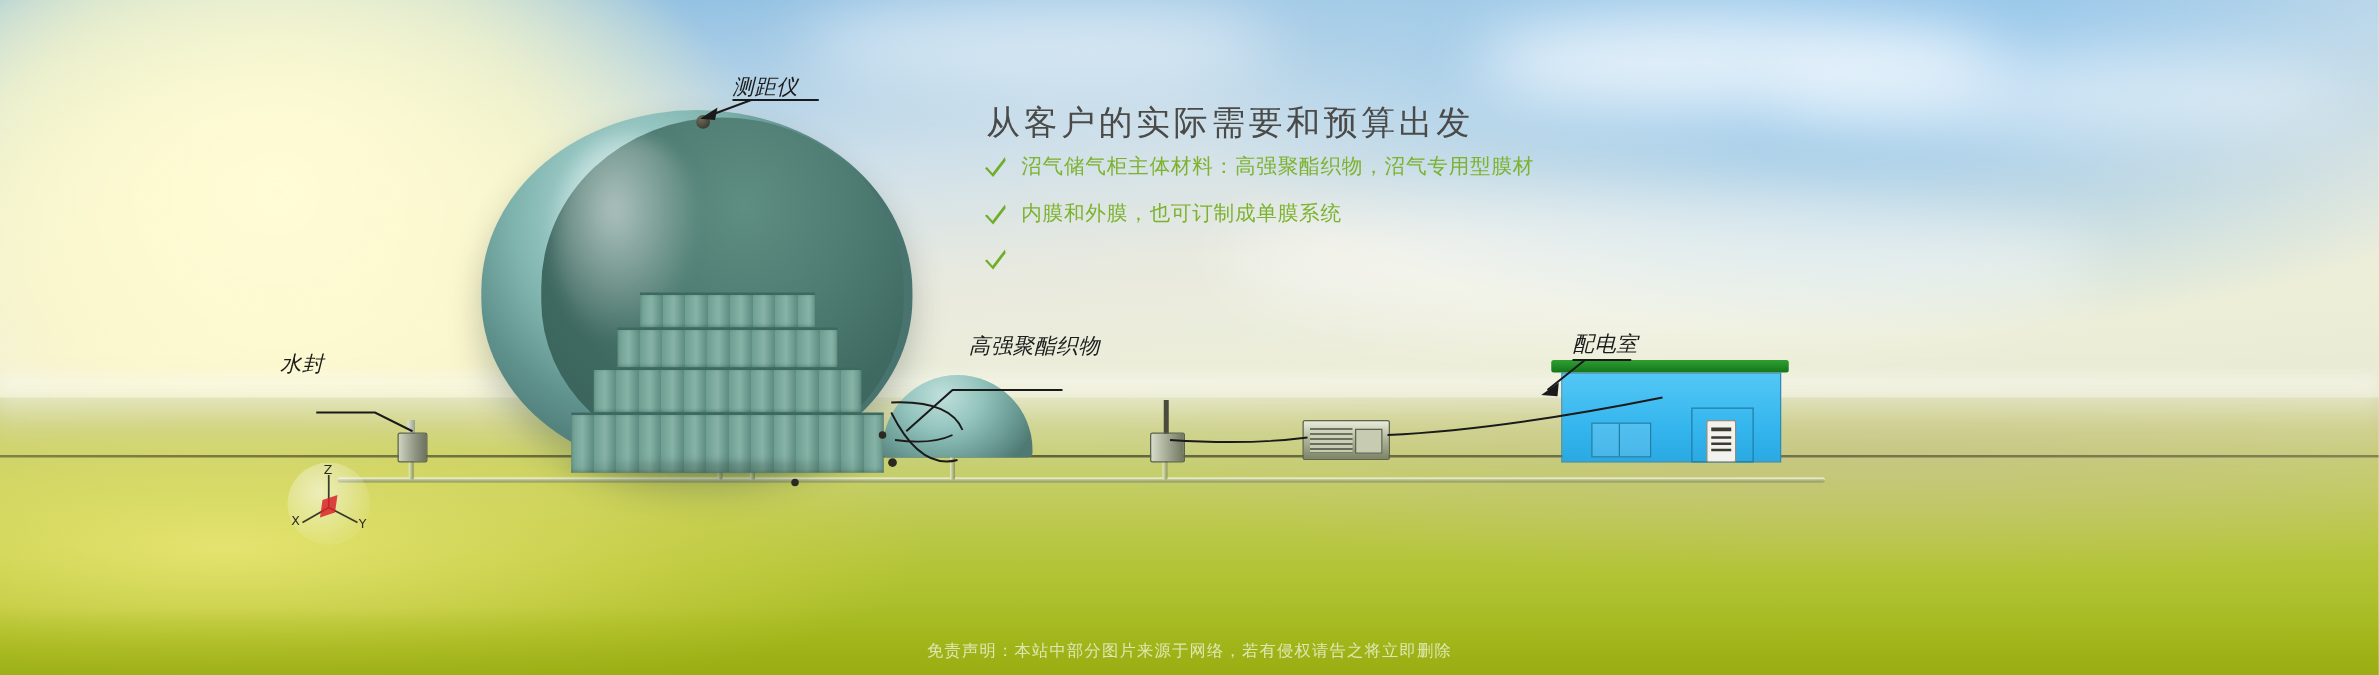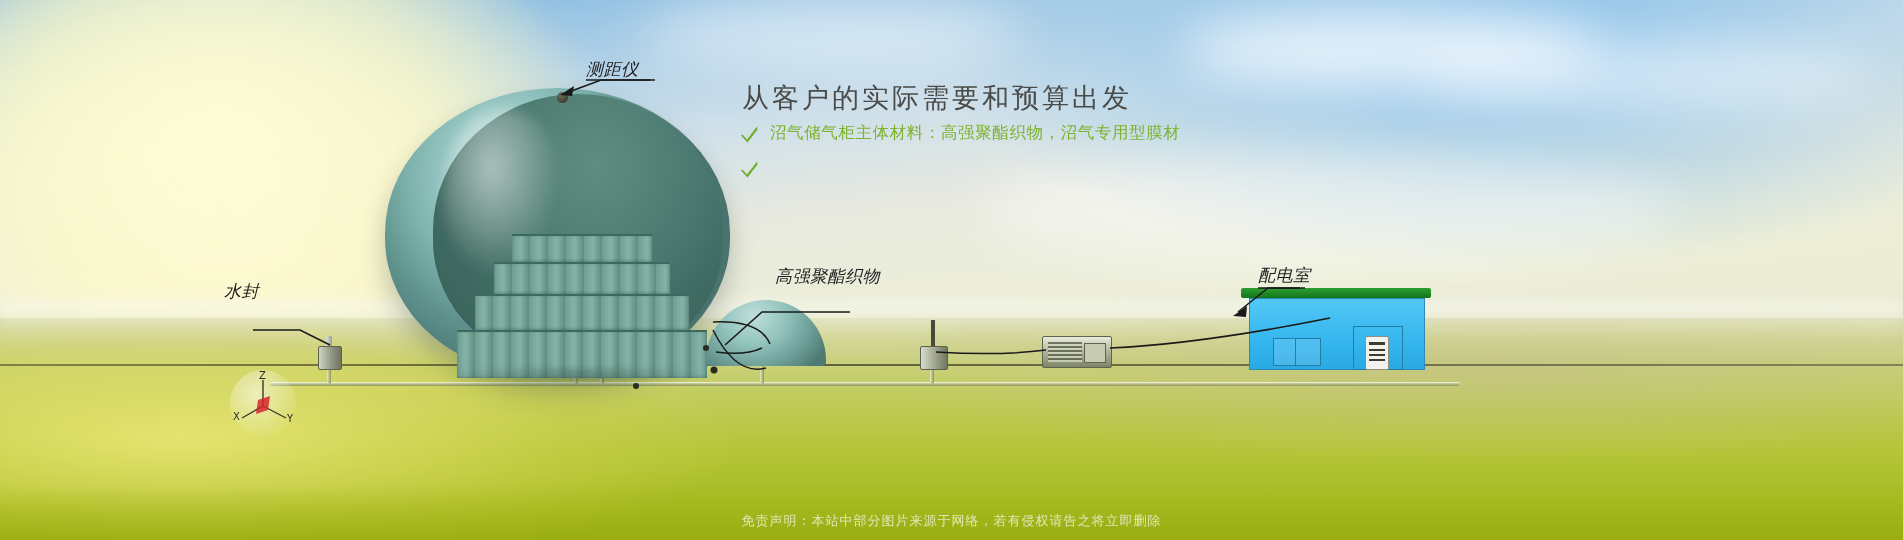--- a/index.html
+++ b/index.html
@@ -146,31 +146,31 @@
   .lbl-rangefinder{left:586px;top:58px;}
   .lbl-waterseal{left:224px;top:280px;}
   .lbl-pressure{left:775px;top:265px;}
   .lbl-powerroom{left:1258px;top:264px;}
 
   
   .axis{position:absolute;left:230px;top:370px;width:66px;height:66px;border-radius:50%;
     background:radial-gradient(circle at 40% 35%, rgba(255,255,255,.55), rgba(255,255,255,.08) 70%);}
 
   
-  .copy{position:absolute;left:740px;top:80px;width:700px;}
+  .copy{position:absolute;left:787px;top:80px;width:700px;}
   .kicker{
     font-size:27px;color:#4a4a48;letter-spacing:3px;margin:0 0 6px 2px;
     font-family:"DejaVu Sans","Liberation Sans",sans-serif;font-weight:400;
   }
   .headline{
     font-size:39px;font-weight:bold;color:#111;letter-spacing:1px;margin:0 0 22px 0;
     font-family:"DejaVu Sans","Liberation Sans",sans-serif;
   }
   .bullets{list-style:none;margin:0;padding:0;}
-  .bullets li{display:flex;align-items:flex-end;margin-bottom:16px;}
+  .bullets li{display:flex;align-items:center;margin-bottom:16px;}
   .check{width:19px;height:19px;margin-right:11px;flex:0 0 19px;}
   .btext{
     font-size:16.5px;color:#7cb22e;letter-spacing:.6px;white-space:nowrap;
     font-family:"DejaVu Sans","Liberation Sans",sans-serif;
   }
 
   
   .disclaimer{
     position:absolute;left:0;bottom:10px;width:1903px;text-align:center;
     font-size:13px;color:#e4ecc0;letter-spacing:1px;opacity:.92;
@@ -295,20 +295,28 @@
           </svg>
         </span>
         <span class="btext">沼气储气柜主体材料：高强聚酯织物，沼气专用型膜材</span>
       </li>
       <li>
         <span class="check">
           <svg width="19" height="19" viewBox="0 0 19 19">
             <path d="M2.5 9.5 L7 14.5 L17 1.5 L17.5 4.5 L7.5 17.5 L1 10.5 Z" fill="#6fae2a"></path>
           </svg>
         </span>
+        <span class="btext">内膜和外膜，也可订制成单膜系统</span>
+      </li>
+      <li>
+        <span class="check">
+          <svg width="19" height="19" viewBox="0 0 19 19">
+            <path d="M2.5 9.5 L7 14.5 L17 1.5 L17.5 4.5 L7.5 17.5 L1 10.5 Z" fill="#6fae2a"></path>
+          </svg>
+        </span>
       </li>
     </ul>
   </div>
 
   <div class="footer-band"></div>
   <div class="disclaimer">免责声明：本站中部分图片来源于网络，若有侵权请告之将立即删除</div>
 
 </div>
 
 </body></html>

